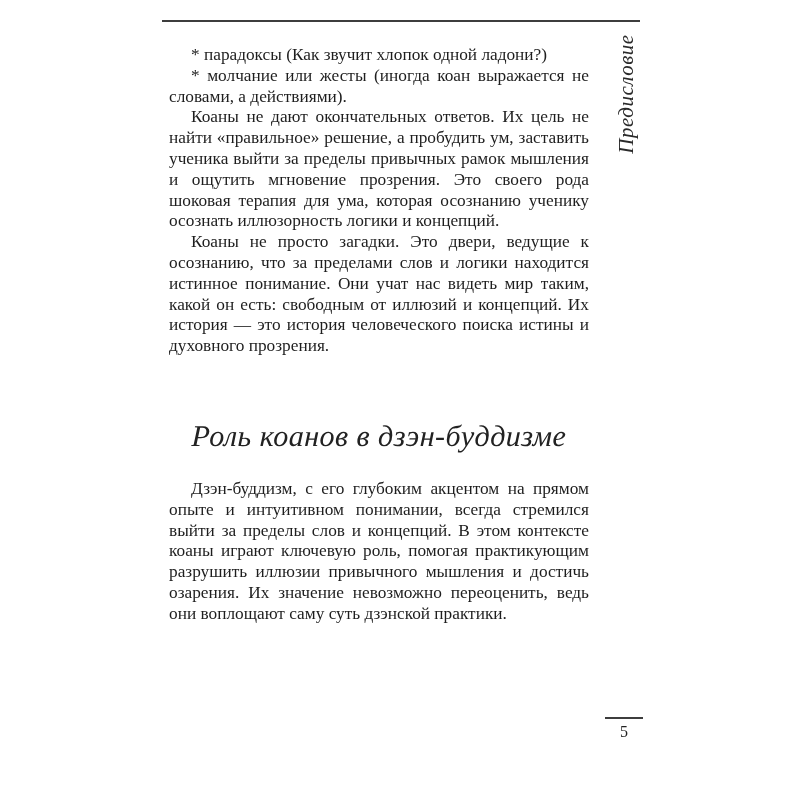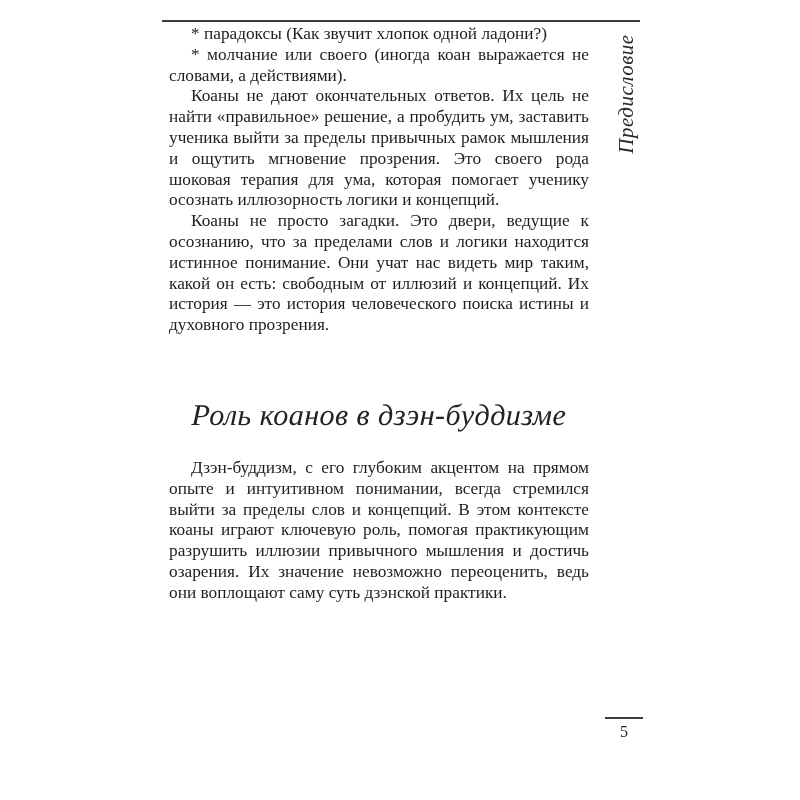--- a/index.html
+++ b/index.html
@@ -35,21 +35,21 @@
     font-family: "Liberation Serif", serif;
     font-style: italic;
     font-size: 21px;
     letter-spacing: 0.5px;
     color: #2a2a2a;
     white-space: nowrap;
   }
   .text-block {
     position: absolute;
     left: 169px;
-    top: 24px;
+    top: 45px;
     width: 420px;
     font-size: 17.3px;
     line-height: 20.8px;
     text-align: justify;
     color: #1e1e1e;
   }
   .text-block p {
     margin: 0;
     text-indent: 22px;
   }
@@ -89,22 +89,22 @@
 <body>
 
 <div class="page">
 
   <div class="top-rule"></div>
 
   <div class="chapter-label">Предисловие</div>
 
   <div class="text-block">
     <p>* парадоксы (Как звучит хлопок одной ладони?)</p>
-    <p>* молчание или своего (иногда коан выражается не словами, а действиями).</p>
-    <p>Коаны не дают окончательных ответов. Их цель не найти «правильное» решение, а пробудить ум, заставить ученика выйти за пределы привычных рамок мышления и ощутить мгновение прозрения. Это своего рода шоковая терапия для ума, которая помогает ученику осознать иллюзорность логики и концепций.</p>
+    <p>* молчание или жесты (иногда коан выражается не словами, а действиями).</p>
+    <p>Коаны не дают окончательных ответов. Их цель не найти «правильное» решение, а пробудить ум, заставить ученика выйти за пределы привычных рамок мышления и ощутить мгновение прозрения. Это своего рода шоковая терапия для ума, которая осознанию ученику осознать иллюзорность логики и концепций.</p>
     <p>Коаны не просто загадки. Это двери, ведущие к осознанию, что за пределами слов и логики находится истинное понимание. Они учат нас видеть мир таким, какой он есть: свободным от иллюзий и концепций. Их история — это история человеческого поиска истины и духовного прозрения.</p>
 
     <h2 class="section-heading">Роль коанов в дзэн-буддизме</h2>
 
     <p>Дзэн-буддизм, с его глубоким акцентом на прямом опыте и интуитивном понимании, всегда стремился выйти за пределы слов и концепций. В этом контексте коаны играют ключевую роль, помогая практикующим разрушить иллюзии привычного мышления и достичь озарения. Их значение невозможно переоценить, ведь они воплощают саму суть дзэнской практики.</p>
   </div>
 
   <div class="page-footer">
     <div class="footer-rule"></div>
     <div class="page-number">5</div>

